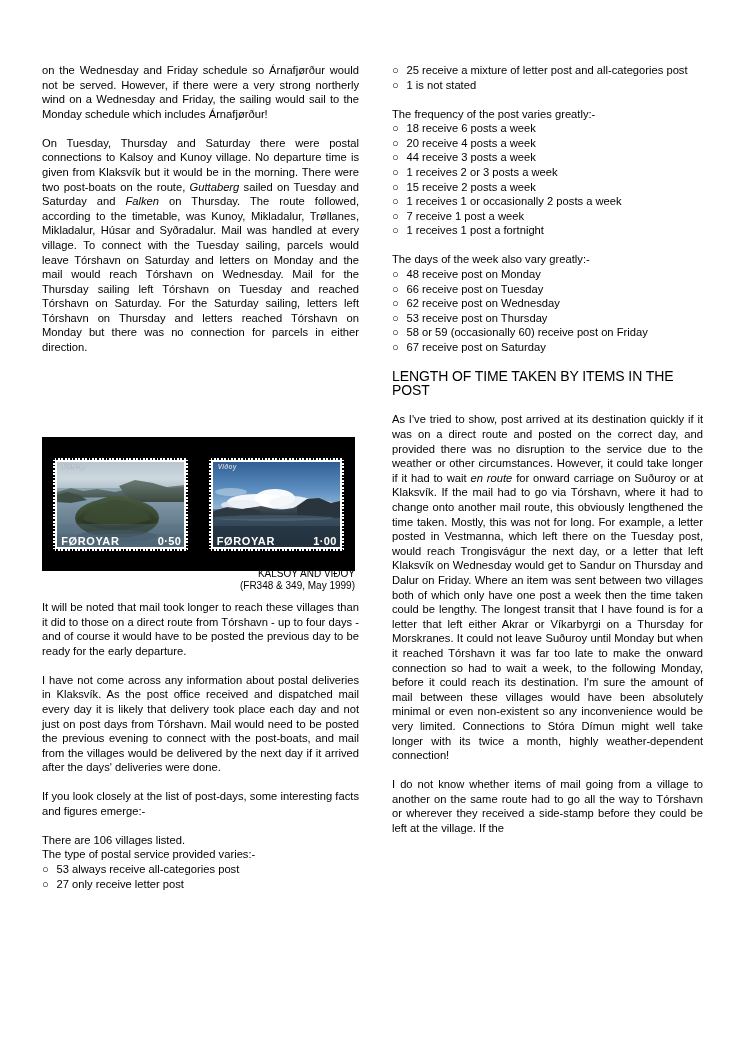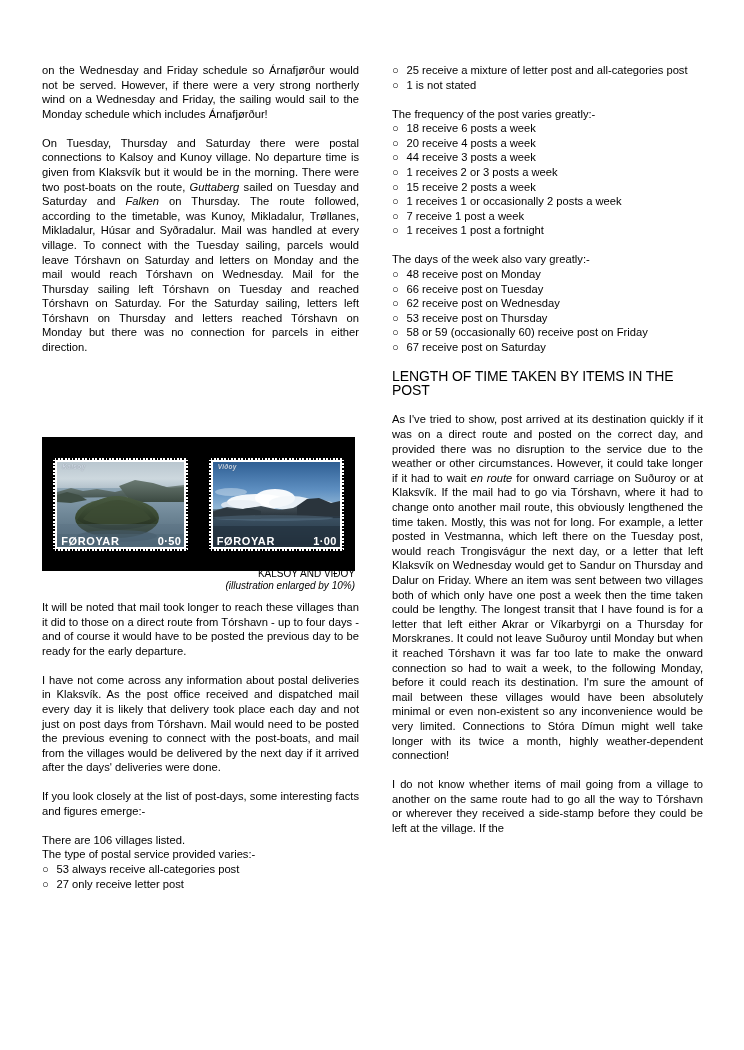--- a/index.html
+++ b/index.html
@@ -274,21 +274,21 @@
         <span class="stamp-label">Viðoy</span>
         <span class="stamp-country">FØROYAR</span>
         <span class="stamp-value">1·00</span>
       </div>
 
     </div>
   </div>
 
   <div class="figure-caption">
     <span class="cap-line">KALSOY AND VIÐOY</span>
-    <span class="cap-line cap-italic">(illustration enlarged by 10%)</span>
+    <span class="cap-line">(FR348 &amp; 349, May 1999)</span>
   </div>
 
   <div class="after-figure">
     <p class="para">It will be noted that mail took longer to reach these villages than it did to those on a direct route from Tórshavn - up to four days - and of course it would have to be posted the previous day to be ready for the early departure.</p>
 
     <p class="para">I have not come across any information about postal deliveries in Klaksvík.   As the post office received and dispatched mail every day it is likely that delivery took place each day and not just on post days from Tórshavn.  Mail would need to be posted the previous evening to connect with the post-boats, and mail from the villages would be delivered by the next day if it arrived after the days' deliveries were done.</p>
 
 
     <p class="para">If you look closely at the list of post-days, some interesting facts and figures emerge:-</p>
 

